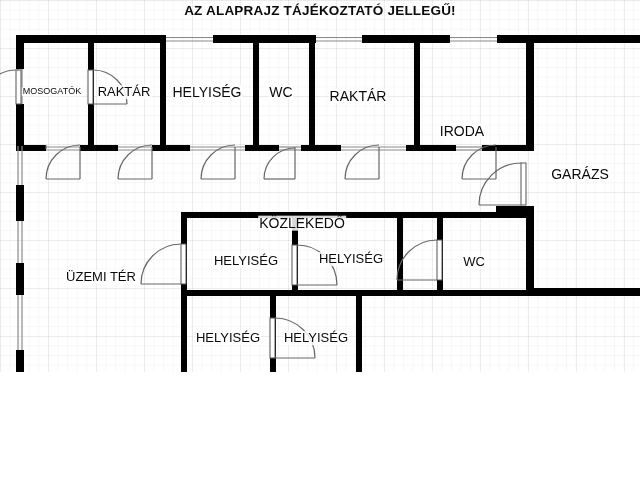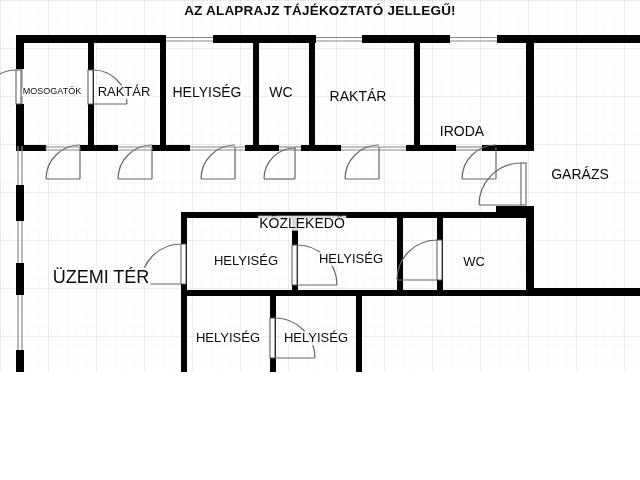--- a/index.html
+++ b/index.html
@@ -267,20 +267,20 @@
   </svg>
 
   <div class="room-label" style="left:52px;  top:92px;  font-size:9px;">MOSOGATÓK</div>
   <div class="room-label" style="left:124px; top:92px;  font-size:13px;">RAKTÁR</div>
   <div class="room-label" style="left:207px; top:92px;  font-size:14px;">HELYISÉG</div>
   <div class="room-label" style="left:281px; top:92px;  font-size:14px;">WC</div>
   <div class="room-label" style="left:358px; top:96px;  font-size:14px;">RAKTÁR</div>
   <div class="room-label" style="left:462px; top:95px;  font-size:14px;margin-top:36px;">IRODA</div>
   <div class="room-label" style="left:580px; top:174px; font-size:14px;">GARÁZS</div>
   <div class="room-label" style="left:302px; top:195px; font-size:14px;margin-top:28px;">KÖZLEKEDŐ</div>
-  <div class="room-label" style="left:101px; top:277px; font-size:18px;">ÜZEMI TÉR</div>
+  <div class="room-label" style="left:101px; top:277px; font-size:13px;">ÜZEMI TÉR</div>
   <div class="room-label" style="left:246px; top:261px; font-size:13px;">HELYISÉG</div>
   <div class="room-label" style="left:351px; top:259px; font-size:13px;">HELYISÉG</div>
   <div class="room-label" style="left:474px; top:262px; font-size:13px;">WC</div>
   <div class="room-label" style="left:228px; top:338px; font-size:13px;">HELYISÉG</div>
   <div class="room-label" style="left:316px; top:338px; font-size:13px;">HELYISÉG</div>
 
 </div>
 
 </body></html>

